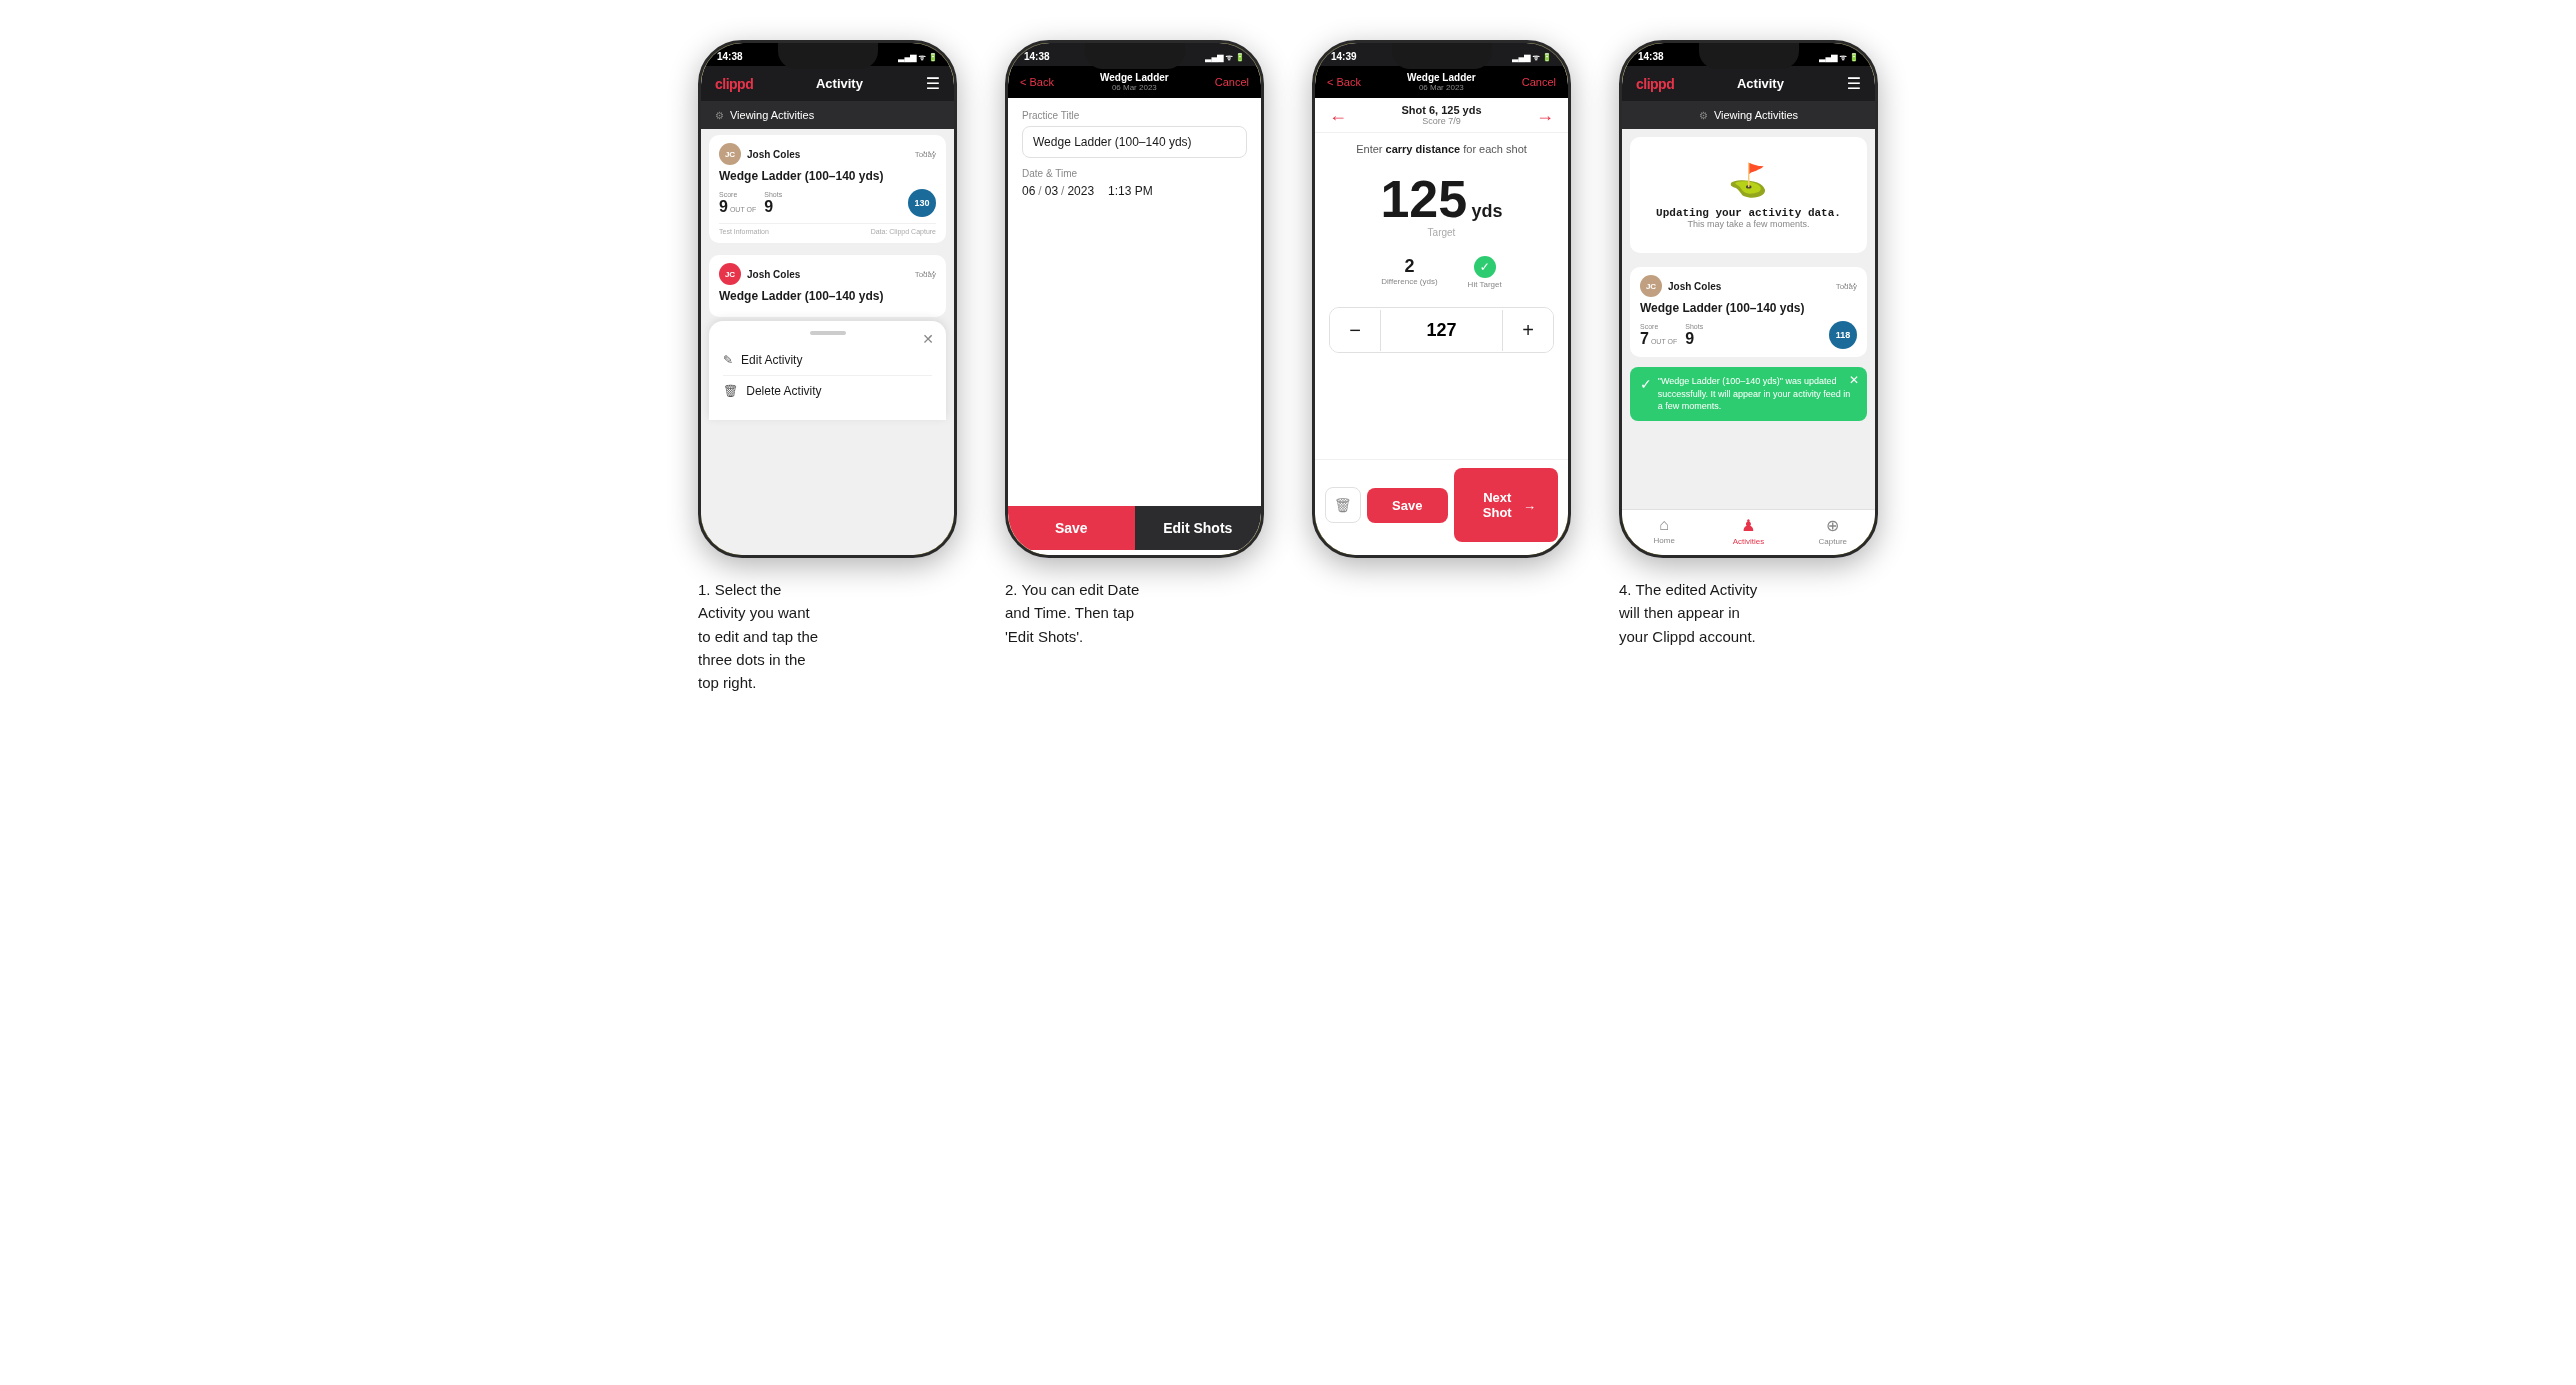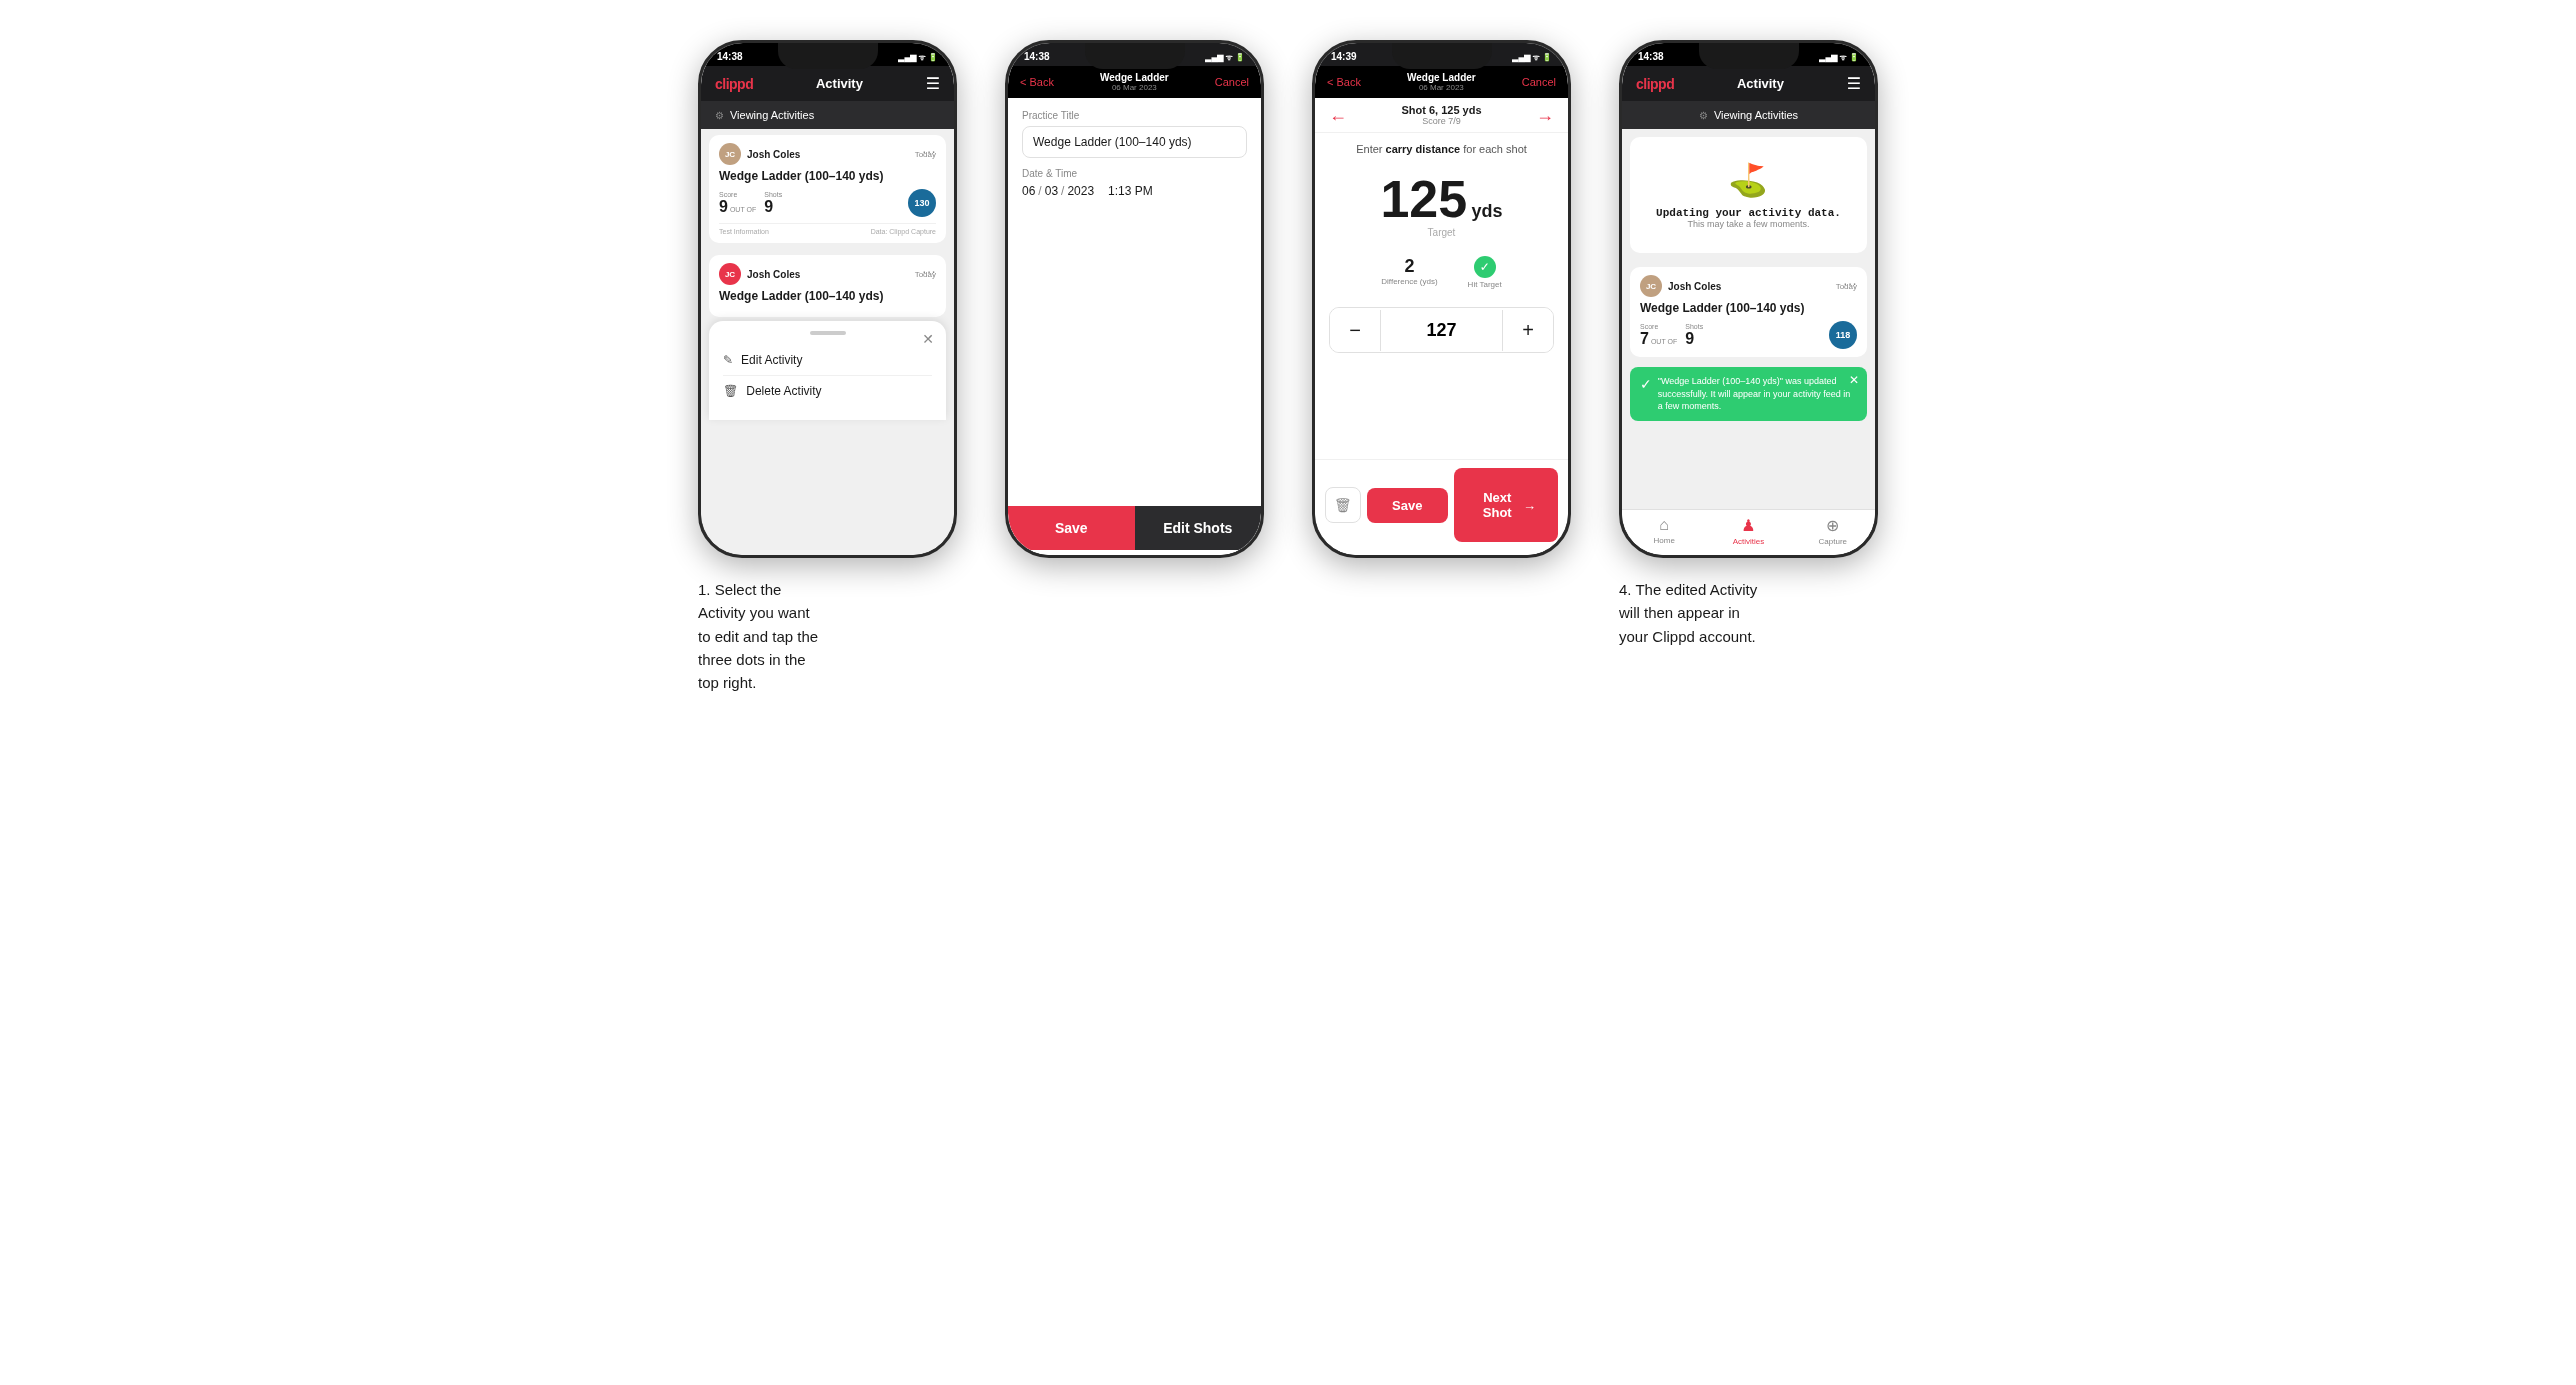--- a/index.html
+++ b/index.html
@@ -21,21 +21,21 @@
     .phone-col {
       display: flex;
       flex-direction: column;
       align-items: center;
       width: 279px;
     }
     
     .phone {
       width: 259px;
       height: 518px;
-      background: #737373;
+      background: #fde047;
       border-radius: 44px;
       position: relative;
       border: 3px solid #2a2a2a;
       box-shadow: 0 8px 30px rgba(0,0,0,0.3), inset 0 0 0 1px #3a3a3a;
       overflow: hidden;
     }
     .phone-inner {
       position: absolute;
       top: 0; left: 0; right: 0; bottom: 0;
       border-radius: 42px;
@@ -490,20 +490,23 @@
           </div>
           <div style="flex:1;"></div>
           <div class="p2-footer">
             <button class="btn-save-red">Save</button>
             <button class="btn-edit-shots">Edit Shots</button>
           </div>
           <div style="height:6px; background:#fff;"></div>
         </div>
       </div>
     </div>
+    <div class="caption" style="white-space: pre-line;">2. You can edit Date
+and Time. Then tap
+'Edit Shots'.</div>
   </div>
 
   <div class="phone-col">
     <div class="phone">
       <div class="phone-inner">
         <div class="notch"></div>
         <div class="status-bar" style="background:#1c1c1e;">
           <span class="status-time">14:39</span>
           <span class="status-icons">▂▄▆ ᯤ 🔋</span>
         </div>

